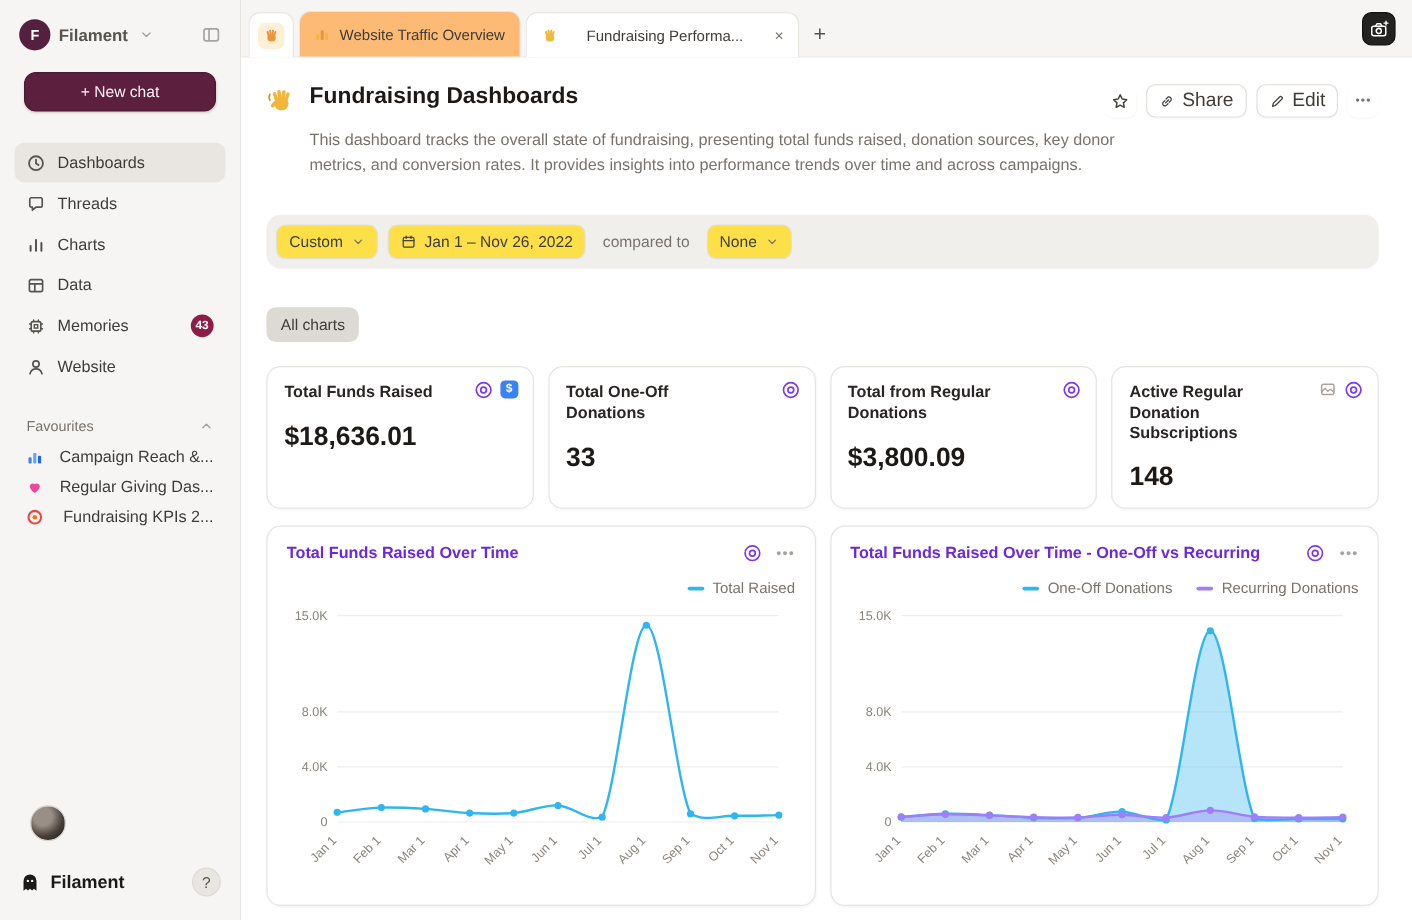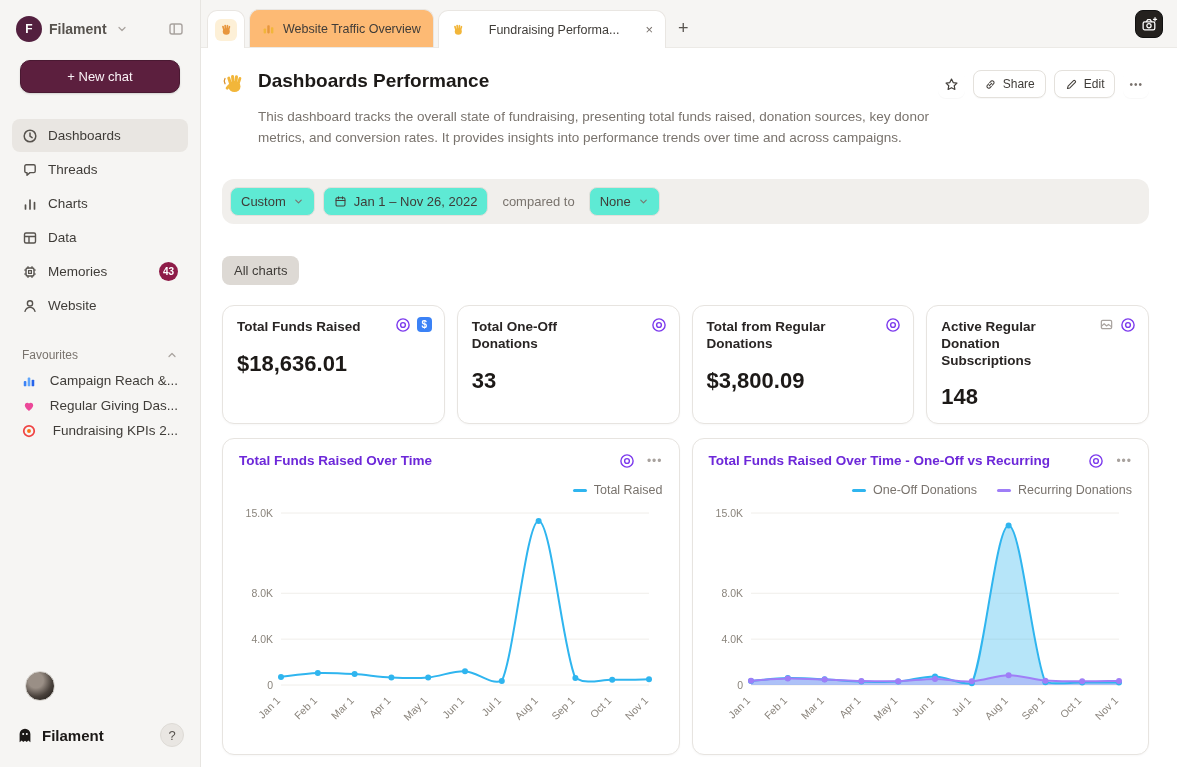--- a/index.html
+++ b/index.html
@@ -42,26 +42,26 @@
   .camera-btn { width:28px; height:28px; margin-bottom:9px; border-radius:8px; background:#24211e; border:1px solid #111; cursor:pointer; display:flex; align-items:center; justify-content:center; }
 
   
   .content { background:#fff; height:719px; overflow:hidden; padding:22px 28px 0 21px; }
   .page-header { display:flex; gap:10px; }
   .ph-emoji { width:26px; padding-top:2px; }
   .ph-main { flex:1; min-width:0; }
   .title-row { display:flex; align-items:flex-start; }
   h1.page-title { font-size:19px; font-weight:700; color:#1c1917; }
   .actions { margin-left:auto; display:flex; align-items:center; gap:8px; }
-  .act-btn { display:flex; align-items:center; gap:6px; height:28px; padding:0 10px; background:#fff; border:1px solid #e4e1dc; border-radius:8px; font-size:12px; color:#3f3c38; cursor:pointer; font-family:inherit; box-shadow:0 1px 1px rgba(0,0,0,.03); }
+  .act-btn { display:flex; align-items:center; gap:6px; height:28px; padding:0 10px; background:#fff; border:1px solid #e4e1dc; border-radius:8px; font-size:16px; color:#3f3c38; cursor:pointer; font-family:inherit; box-shadow:0 1px 1px rgba(0,0,0,.03); }
   .act-icon { border:none; background:none; padding:2px 6px; }
   .page-desc { margin-top:9px; font-size:13.5px; line-height:1.55; color:#79736d; max-width:700px; }
 
   .filterbar { margin-top:30px; background:#f1efec; border-radius:12px; padding:8px; display:flex; align-items:center; gap:8px; }
-  .pill { display:flex; align-items:center; gap:7px; background:#5eead4; border:1px solid #e2dfda; border-radius:8px; padding:6px 10px; font-size:13px; color:#3f3c38; cursor:pointer; }
+  .pill { display:flex; align-items:center; gap:7px; background:#fde047; border:1px solid #e2dfda; border-radius:8px; padding:6px 10px; font-size:13px; color:#3f3c38; cursor:pointer; }
   .cmp-label { font-size:13px; color:#79736d; margin:0 6px; }
 
   .chip { margin-top:32px; display:inline-flex; background:#ddd9d4; border-radius:8px; padding:7px 12px; font-size:13px; color:#3f3c38; cursor:pointer; }
 
   .kpi-grid { margin-top:20px; display:grid; grid-template-columns:repeat(4,1fr); gap:12px; }
   .card { background:#fff; border:1px solid #e7e4e0; border-radius:12px; box-shadow:0 1px 2px rgba(0,0,0,.03); position:relative; }
   .kpi-card { padding:13px 14px; min-height:100px; }
   .kpi-title { font-size:13.5px; font-weight:700; color:#292524; line-height:1.25; padding-right:48px; }
   .kpi-value { margin-top:15px; font-size:22px; font-weight:700; color:#1c1917; }
   .card-icons { position:absolute; top:11px; right:12px; display:flex; align-items:center; gap:6px; }
@@ -281,21 +281,21 @@
                 <rect x="12.6" y="3.2" width="3" height="10.5" rx="1.5" transform="rotate(6 14.1 8.5)"></rect>
                 <rect x="15.6" y="4.8" width="2.8" height="9" rx="1.4" transform="rotate(18 17 9.3)"></rect>
                 <ellipse cx="12.5" cy="14.5" rx="6" ry="5.5"></ellipse>
                 <rect x="4.6" y="12" width="3" height="6" rx="1.5" transform="rotate(38 6.1 15)"></rect>
               </g>
               <path d="M3 6.5c-1 1.6-1 3.6 0 5.2" stroke="#d98f2b" stroke-width="1.3" fill="none" stroke-linecap="round"></path>
             </svg>
         </span>
         <div class="ph-main">
           <div class="title-row">
-            <h1 class="page-title">Dashboards Performance</h1>
+            <h1 class="page-title">Fundraising Dashboards</h1>
             <div class="actions">
               <button class="act-btn act-icon">
                 <svg width="15" height="15" viewBox="0 0 16 16">
                     <path d="M8 2.2l1.8 3.7 4 .6-2.9 2.8.7 4L8 11.4l-3.6 1.9.7-4L2.2 6.5l4-.6L8 2.2z" stroke="#44403c" stroke-width="1.3" fill="none" stroke-linejoin="round"></path>
                   </svg>
               </button>
               <button class="act-btn">
                 <span>
                     <svg width="13" height="13" viewBox="0 0 16 16">
                       <path d="M6.5 9.5l3-3M5.8 7.2L4.6 8.4a2.3 2.3 0 103.2 3.2L9 10.4M10.2 8.8l1.2-1.2a2.3 2.3 0 10-3.2-3.2L7 5.6" stroke="#44403c" stroke-width="1.3" fill="none" stroke-linecap="round"></path>

